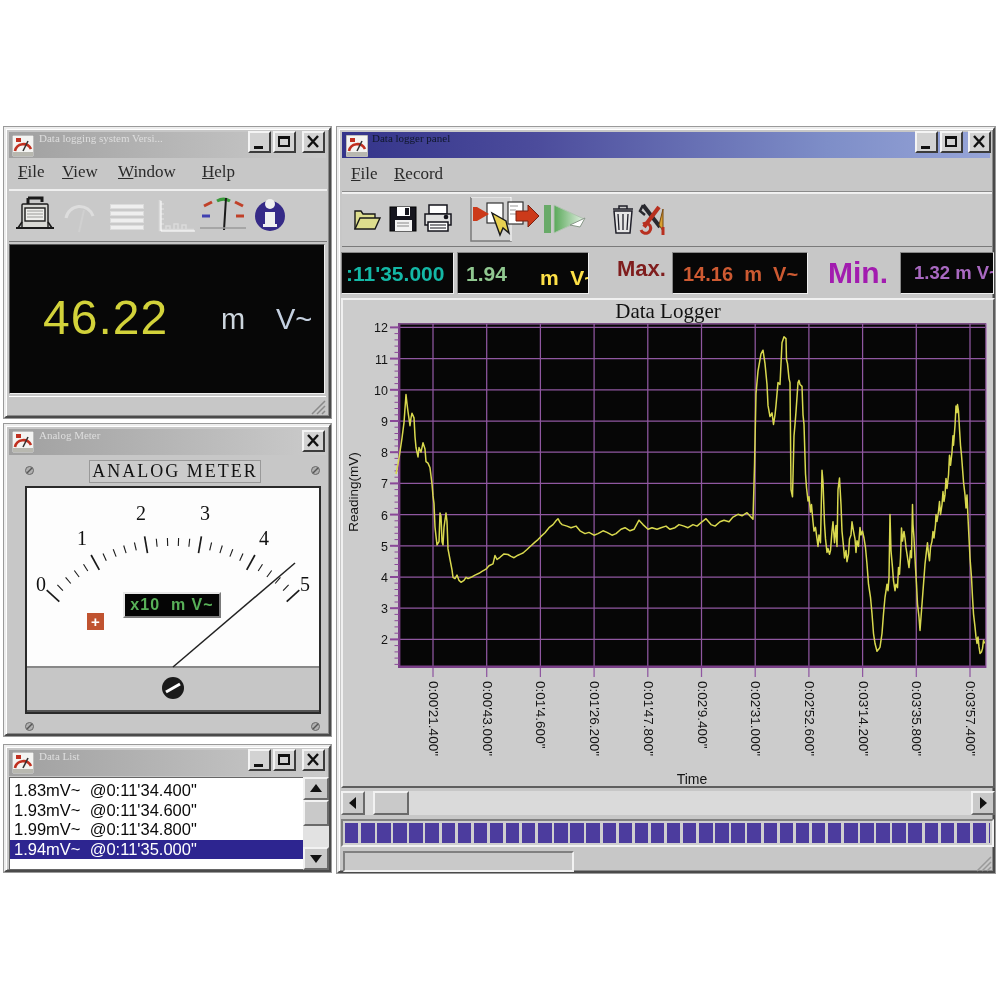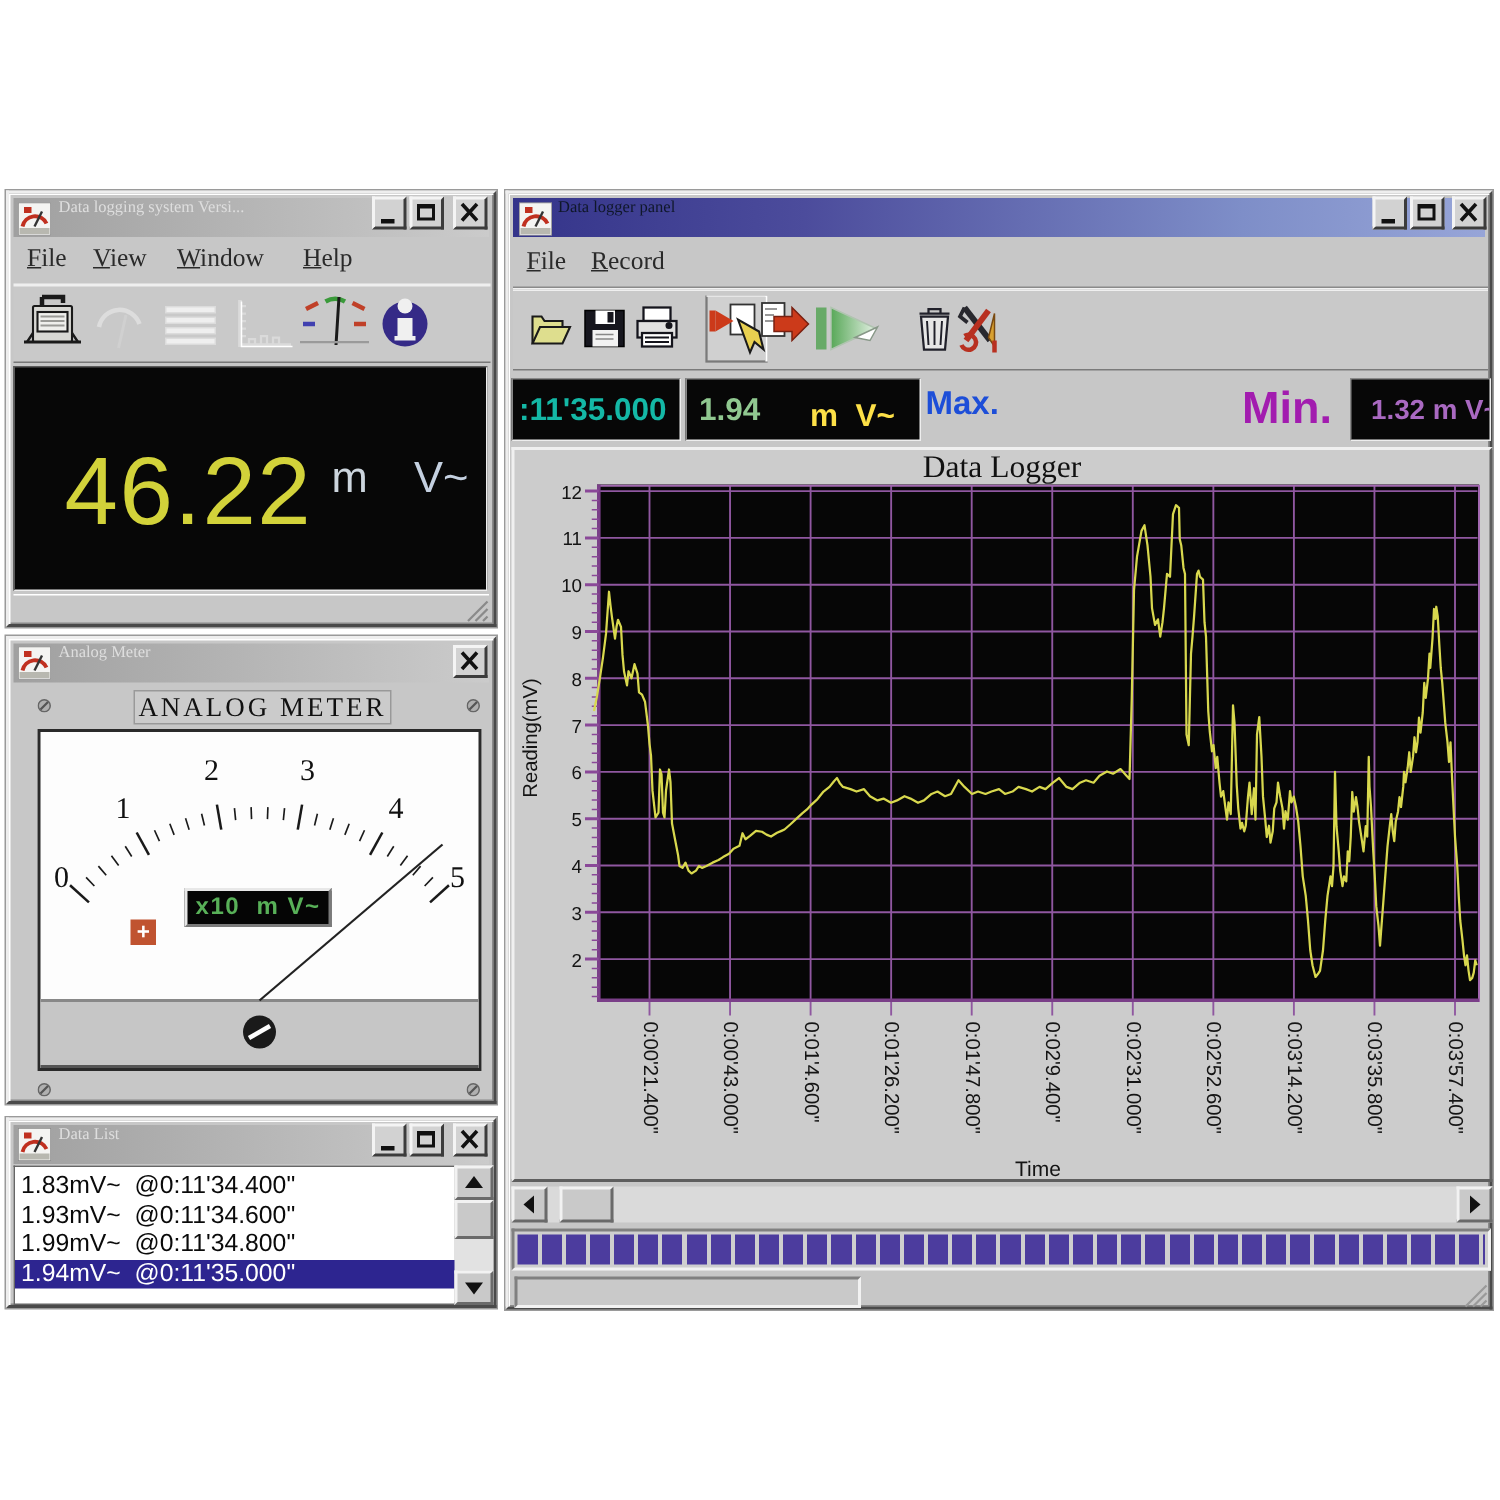--- a/index.html
+++ b/index.html
@@ -90,21 +90,21 @@
 </g>
 
 <g>
 <circle cx="256" cy="24" r="15" fill="#352a87"></circle>
 <path d="M251 12 a 5 5 0 0 1 10 0 a 5 5 0 0 1 -10 0" fill="#f0f0f0"></path>
 <rect x="251" y="20" width="10" height="14" fill="#f0f0f0"></rect>
 <rect x="249" y="32" width="14" height="3" fill="#f0f0f0"></rect>
 </g>
 </svg>
 <div class="lcdp" style="left:3px;top:115px;width:316px;height:150px;border:1px solid #5a5a5a;border-right-color:#eee;border-bottom-color:#eee">
-<div class="a" style="left:33px;top:45px;font-size:64px;color:#d2d23a;letter-spacing:1px">46.22</div>
+<div class="a" style="left:33px;top:45px;font-size:48px;color:#d2d23a;letter-spacing:1px">46.22</div>
 <div class="a" style="left:211px;top:58px;font-size:29px;color:#ccd5dd">m</div>
 <div class="a" style="left:266px;top:58px;font-size:29px;color:#c4d0e0">V~</div>
 </div>
 <div class="a" style="left:3px;top:267px;width:317px;height:18px;background:#c7c7c7;border-top:1px solid #fff">
         <svg class="a" style="right:0;top:2px" width="16" height="16">
           <path d="M15 2 L2 15 M15 7 L7 15 M15 12 L12 15" stroke="#8a8a8a" stroke-width="1.5"></path>
         </svg>
       </div>
 </div>
 <div class="win" style="left:4px;top:424px;width:327px;height:312px">
@@ -302,25 +302,28 @@
 <path d="M305 8 l-3 6 5 4" fill="none" stroke="#28282e" stroke-width="2.5"></path>
 <path d="M306 30 L321 10" stroke="#b83020" stroke-width="4"></path>
 <path d="M303 33 a 5 5 0 1 0 2 -6" fill="none" stroke="#b83020" stroke-width="3"></path>
 <path d="M325 12 L325 34 L321 28 Z" fill="#d8a030" stroke="#7a4a10" stroke-width="1"></path>
 <path d="M325 30 L325 38" stroke="#b83020" stroke-width="3"></path>
 </g>
 </svg>
 <div class="lcdp" style="left:2px;top:123px;width:113px;height:42px;border:1px solid #888;border-right-color:#eee;border-bottom-color:#eee">
         <div class="a" style="left:4px;top:9px;font-size:21px;font-weight:bold;color:#14b8a6">:11'35.000</div>
       </div>
-<div class="lcdp" style="left:118px;top:123px;width:157px;height:42px;border:1px solid #888;border-right-color:#eee;border-bottom-color:#eee">
+<div class="lcdp" style="left:118px;top:123px;width:132px;height:42px;border:1px solid #888;border-right-color:#eee;border-bottom-color:#eee">
         <div class="a" style="left:8px;top:9px;font-size:21px;font-weight:bold;color:#90c890">1.94</div>
         <div class="a" style="left:82px;top:13px;font-size:21px;font-weight:bold;color:#fde047">m&nbsp;&nbsp;V~</div>
       </div>
-<div class="a" style="left:275px;top:123px;width:58px;height:42px;font-size:22px;font-weight:bold;color:#1d4ed8;padding:4px 0 0 3px">Max.</div>
+<div class="a" style="left:275px;top:123px;width:58px;height:42px;font-size:22px;font-weight:bold;color:#7f1d1d;padding:4px 0 0 3px">Max.</div>
+<div class="lcdp" style="left:333px;top:123px;width:136px;height:42px;border:1px solid #888;border-right-color:#eee;border-bottom-color:#eee">
+        <div class="a" style="left:10px;top:10px;font-size:20px;font-weight:bold;color:#cd5a32;white-space:nowrap">14.16&nbsp; m&nbsp; V~</div>
+      </div>
 <div class="a" style="left:486px;top:123px;width:94px;height:42px;font-size:30px;font-weight:bold;color:#a21caf;padding:4px 0 0 3px">Min.</div>
 <div class="lcdp" style="left:561px;top:123px;width:94px;height:42px;border:1px solid #888;border-right-color:#eee;border-bottom-color:#eee">
         <div class="a" style="left:13px;top:9px;font-size:18.5px;font-weight:bold;color:#a969c1;white-space:nowrap">1.32&nbsp;m&nbsp;V~</div>
       </div>
 <div class="a" style="left:2px;top:169px;width:654px;height:490px;background:#cccccc;border:2px solid;border-color:#f0f0f0 #5e5e5e #5e5e5e #f0f0f0"></div>
 <svg class="a" style="left:2px;top:169px" width="654" height="490" viewBox="339 296 654 490">
         <text x="666" y="316" text-anchor="middle" font-size="21" font-family="Liberation Serif,serif" fill="#111">Data Logger</text>
         <text x="356" y="490" text-anchor="middle" font-size="13.5" fill="#141414" transform="rotate(-90 356 490)">Reading(mV)</text>
         <rect x="396" y="321" width="588" height="345" fill="#060606"></rect>
         <path d="M431.0 322 L431.0 665" stroke="#8f57a0" stroke-width="1.25"></path>

